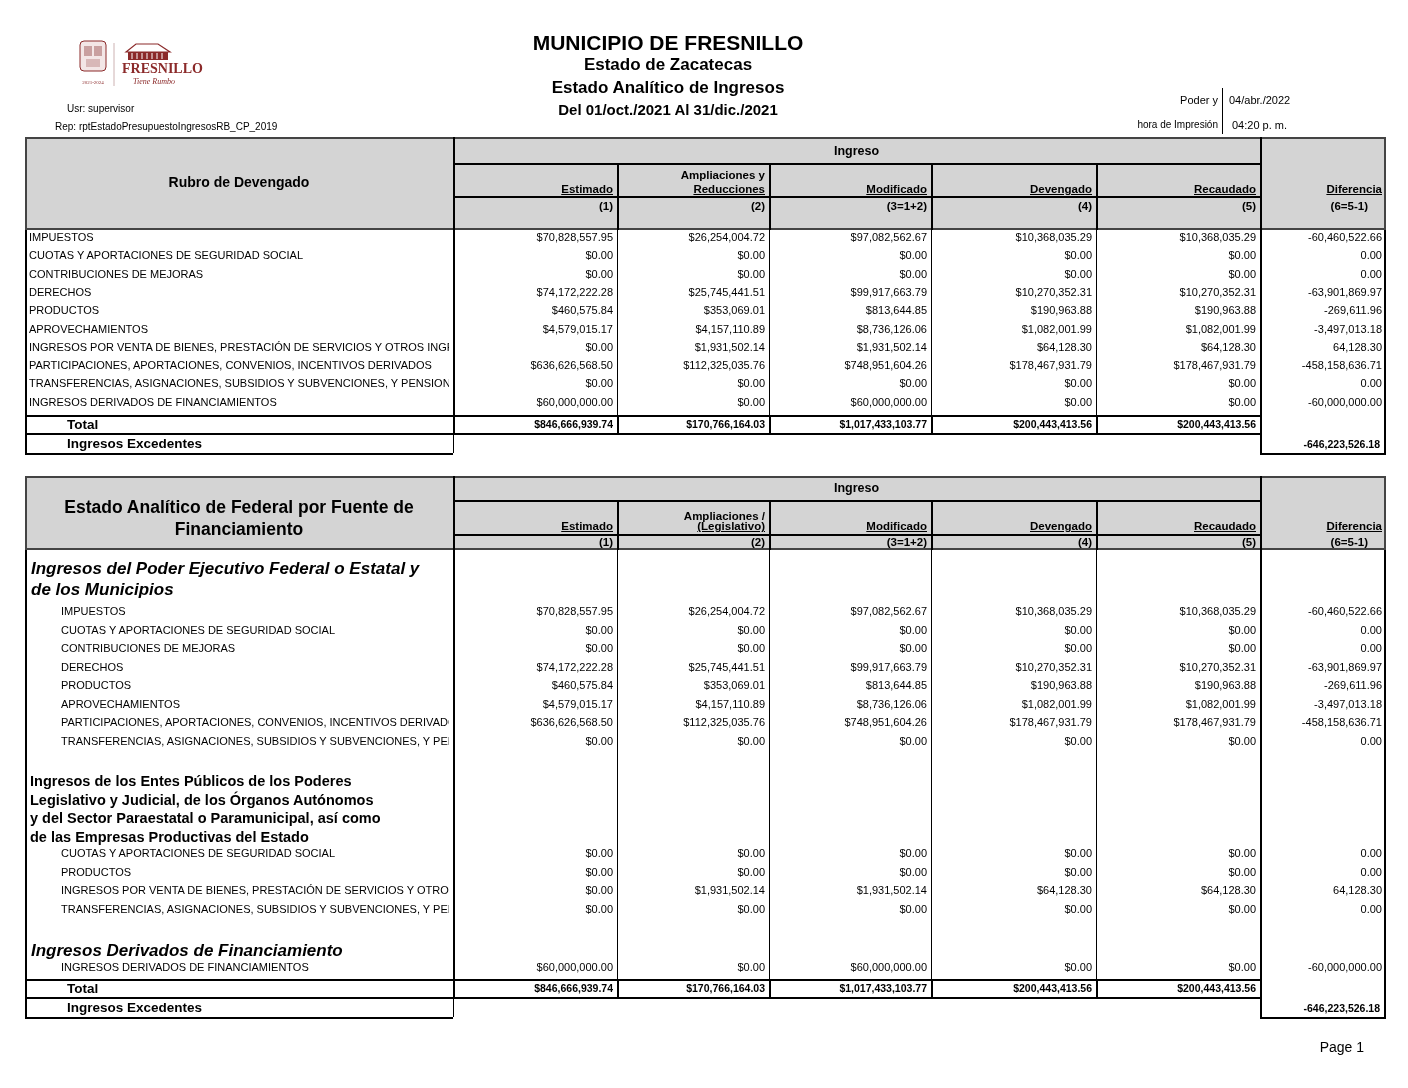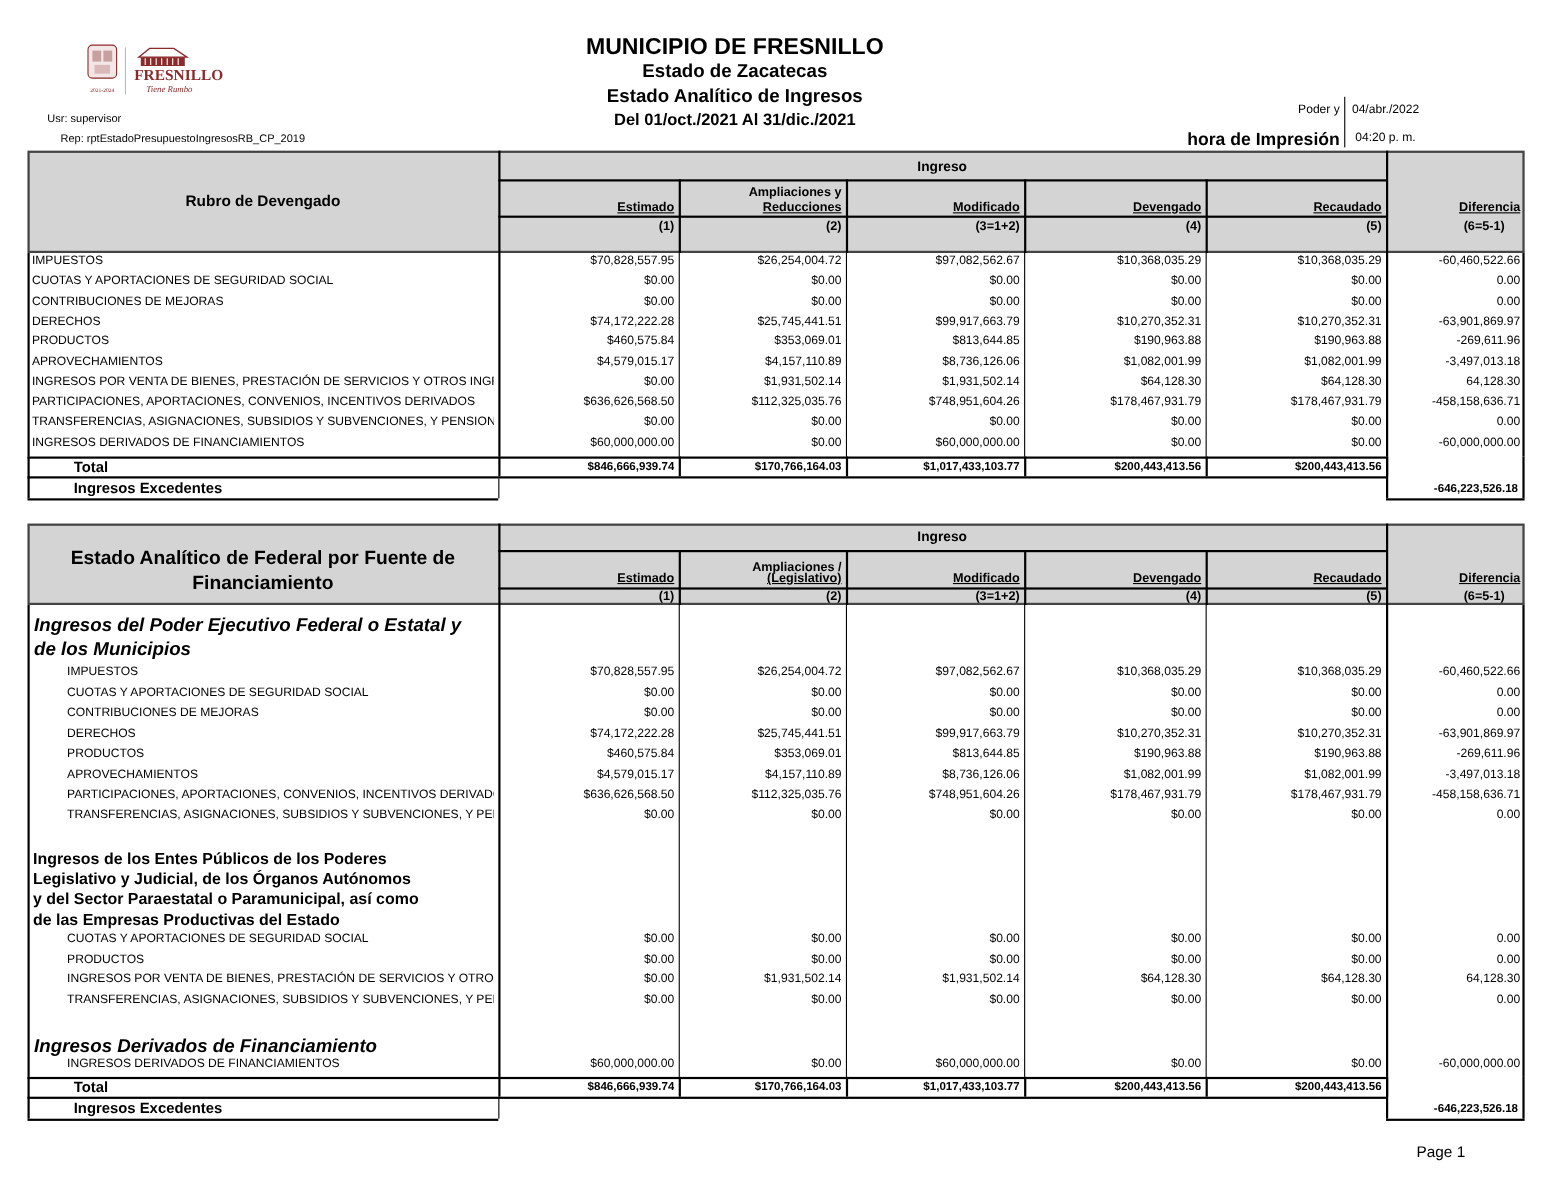--- a/index.html
+++ b/index.html
@@ -8,41 +8,41 @@
 
   .abs { position: absolute; }
 
   
   .logo { left: 78px; top: 38px; width: 125px; height: 52px; }
   .title-main { left: 400px; width: 536px; top: 31px; text-align: center; font-weight: bold; font-size: 21px; line-height: 24px; }
   .title-sub { left: 400px; width: 536px; text-align: center; font-weight: bold; font-size: 17px; }
   .t1 { top: 55px; }
   .t2 { top: 78px; }
   .t3 { top: 101px; font-size: 15px; }
-  .usr { left: 43px; top: 103px; font-size: 10px; }
+  .usr { left: 67px; top: 103px; font-size: 10px; }
   .rep { left: 55px; top: 121px; font-size: 10px; }
   .fecha-lbl { right: 190px; top: 94px; font-size: 11px; text-align: right; }
-  .hora-lbl { right: 190px; top: 119px; font-size: 16px; text-align: center; font-weight: bold; }
+  .hora-lbl { right: 190px; top: 119px; font-size: 10px; text-align: center; }
   .fecha-val { left: 1229px; top: 94px; font-size: 11px; }
   .hora-val { left: 1232px; top: 119px; font-size: 11px; }
   .fecha-sep { left: 1222px; top: 88px; width: 1px; height: 46px; background: #000; }
 
   
   .grid { position: absolute; left: 25px; width: 1361px; }
   .hdr-bg { position: absolute; background: #d4d4d4; border: 2px solid #444; }
   .cell { position: absolute; font-size: 11px; line-height: 14px; white-space: nowrap; overflow: hidden; }
   .num { text-align: right; }
   .bold { font-weight: bold; }
   .hline { position: absolute; height: 1px; background: #000; }
   .vline { position: absolute; width: 1px; background: #000; }
   .hh { font-size: 11.5px; font-weight: bold; text-align: right; position: absolute; line-height: 13px; }
   .rubro { position: absolute; font-weight: bold; font-size: 14px; text-align: center; }
   .big-h { position: absolute; font-weight: bold; font-size: 17px; line-height: 21px; font-style: italic; }
   .mid-h { position: absolute; font-weight: bold; font-size: 14.5px; line-height: 18.5px; }
-  .page { right: 76px; top: 1039px; font-size: 14px; }
+  .page { right: 44px; top: 1039px; font-size: 14px; }
 </style>
 </head>
 <body>
 
 <div class="abs logo">
   <svg width="125" height="52" viewBox="0 0 125 52">
 
     <rect x="2" y="3" width="26" height="30" rx="4" fill="#f3e6e6" stroke="#8b2a2a" stroke-width="1"></rect>
     <rect x="6" y="8" width="8" height="10" fill="#c9a0a0"></rect>
     <rect x="16" y="8" width="8" height="10" fill="#c9a0a0"></rect>

